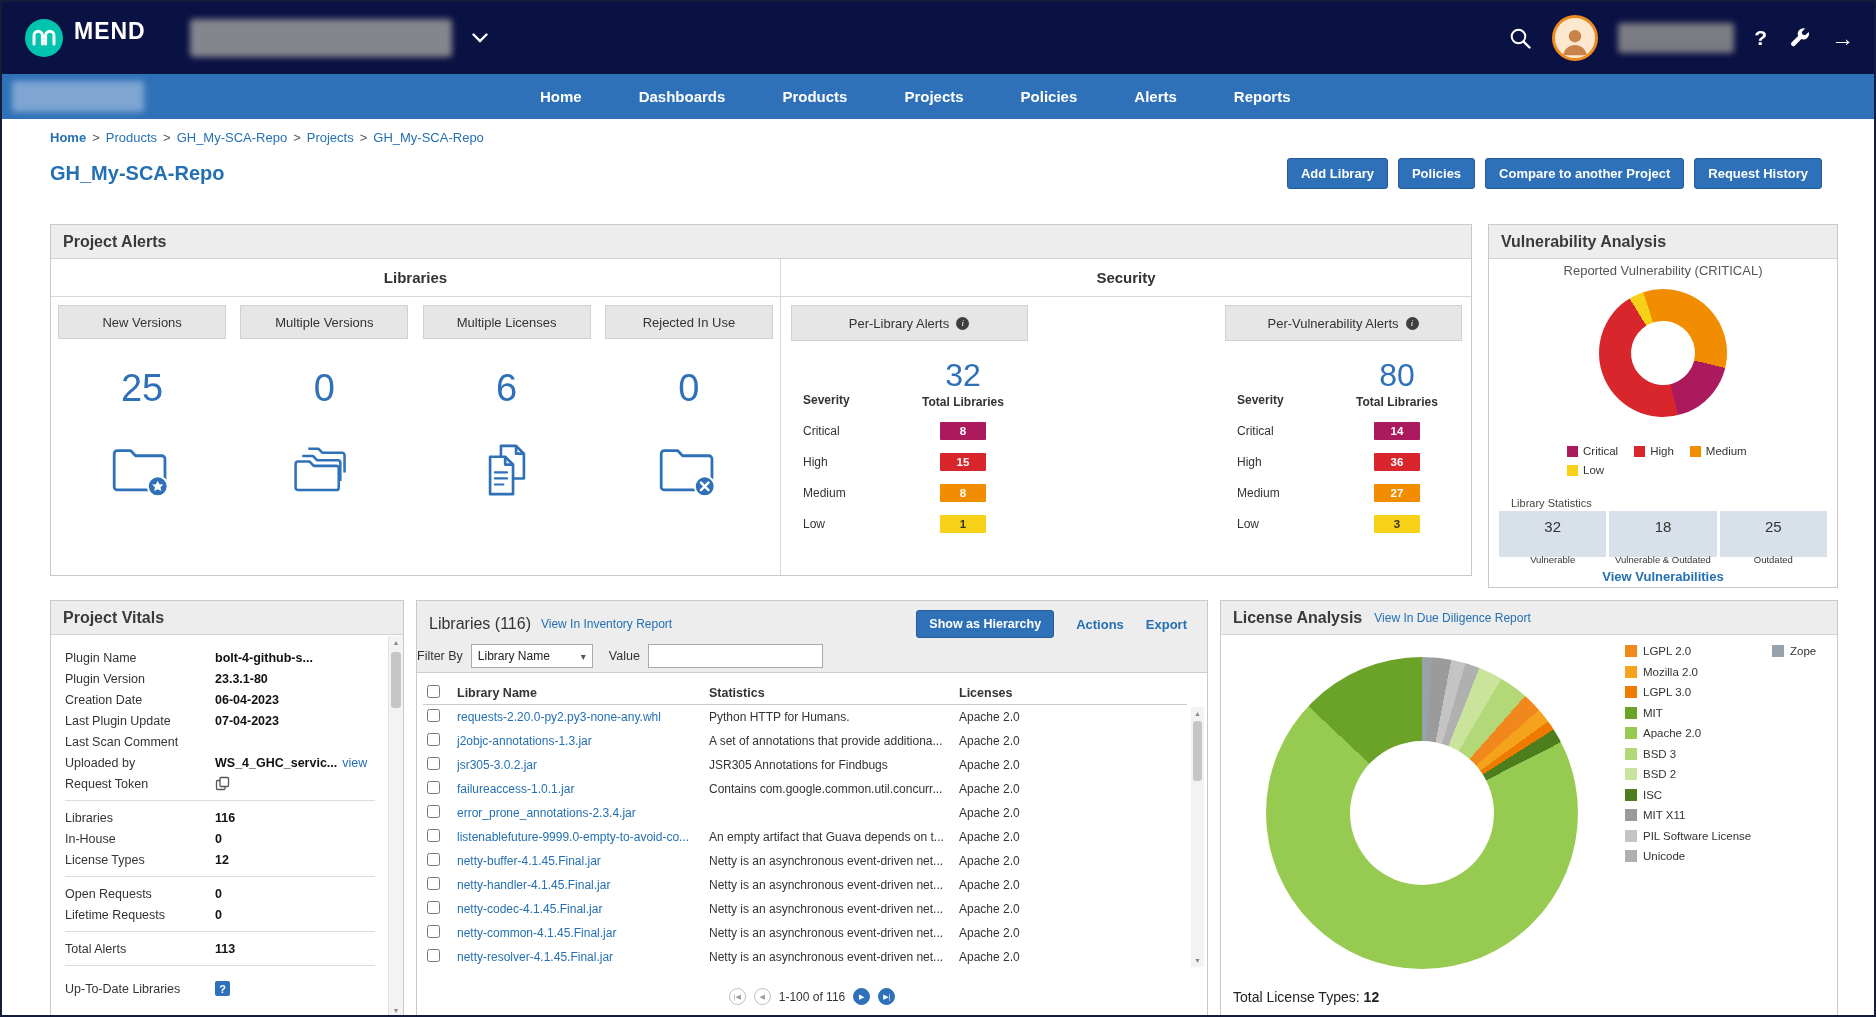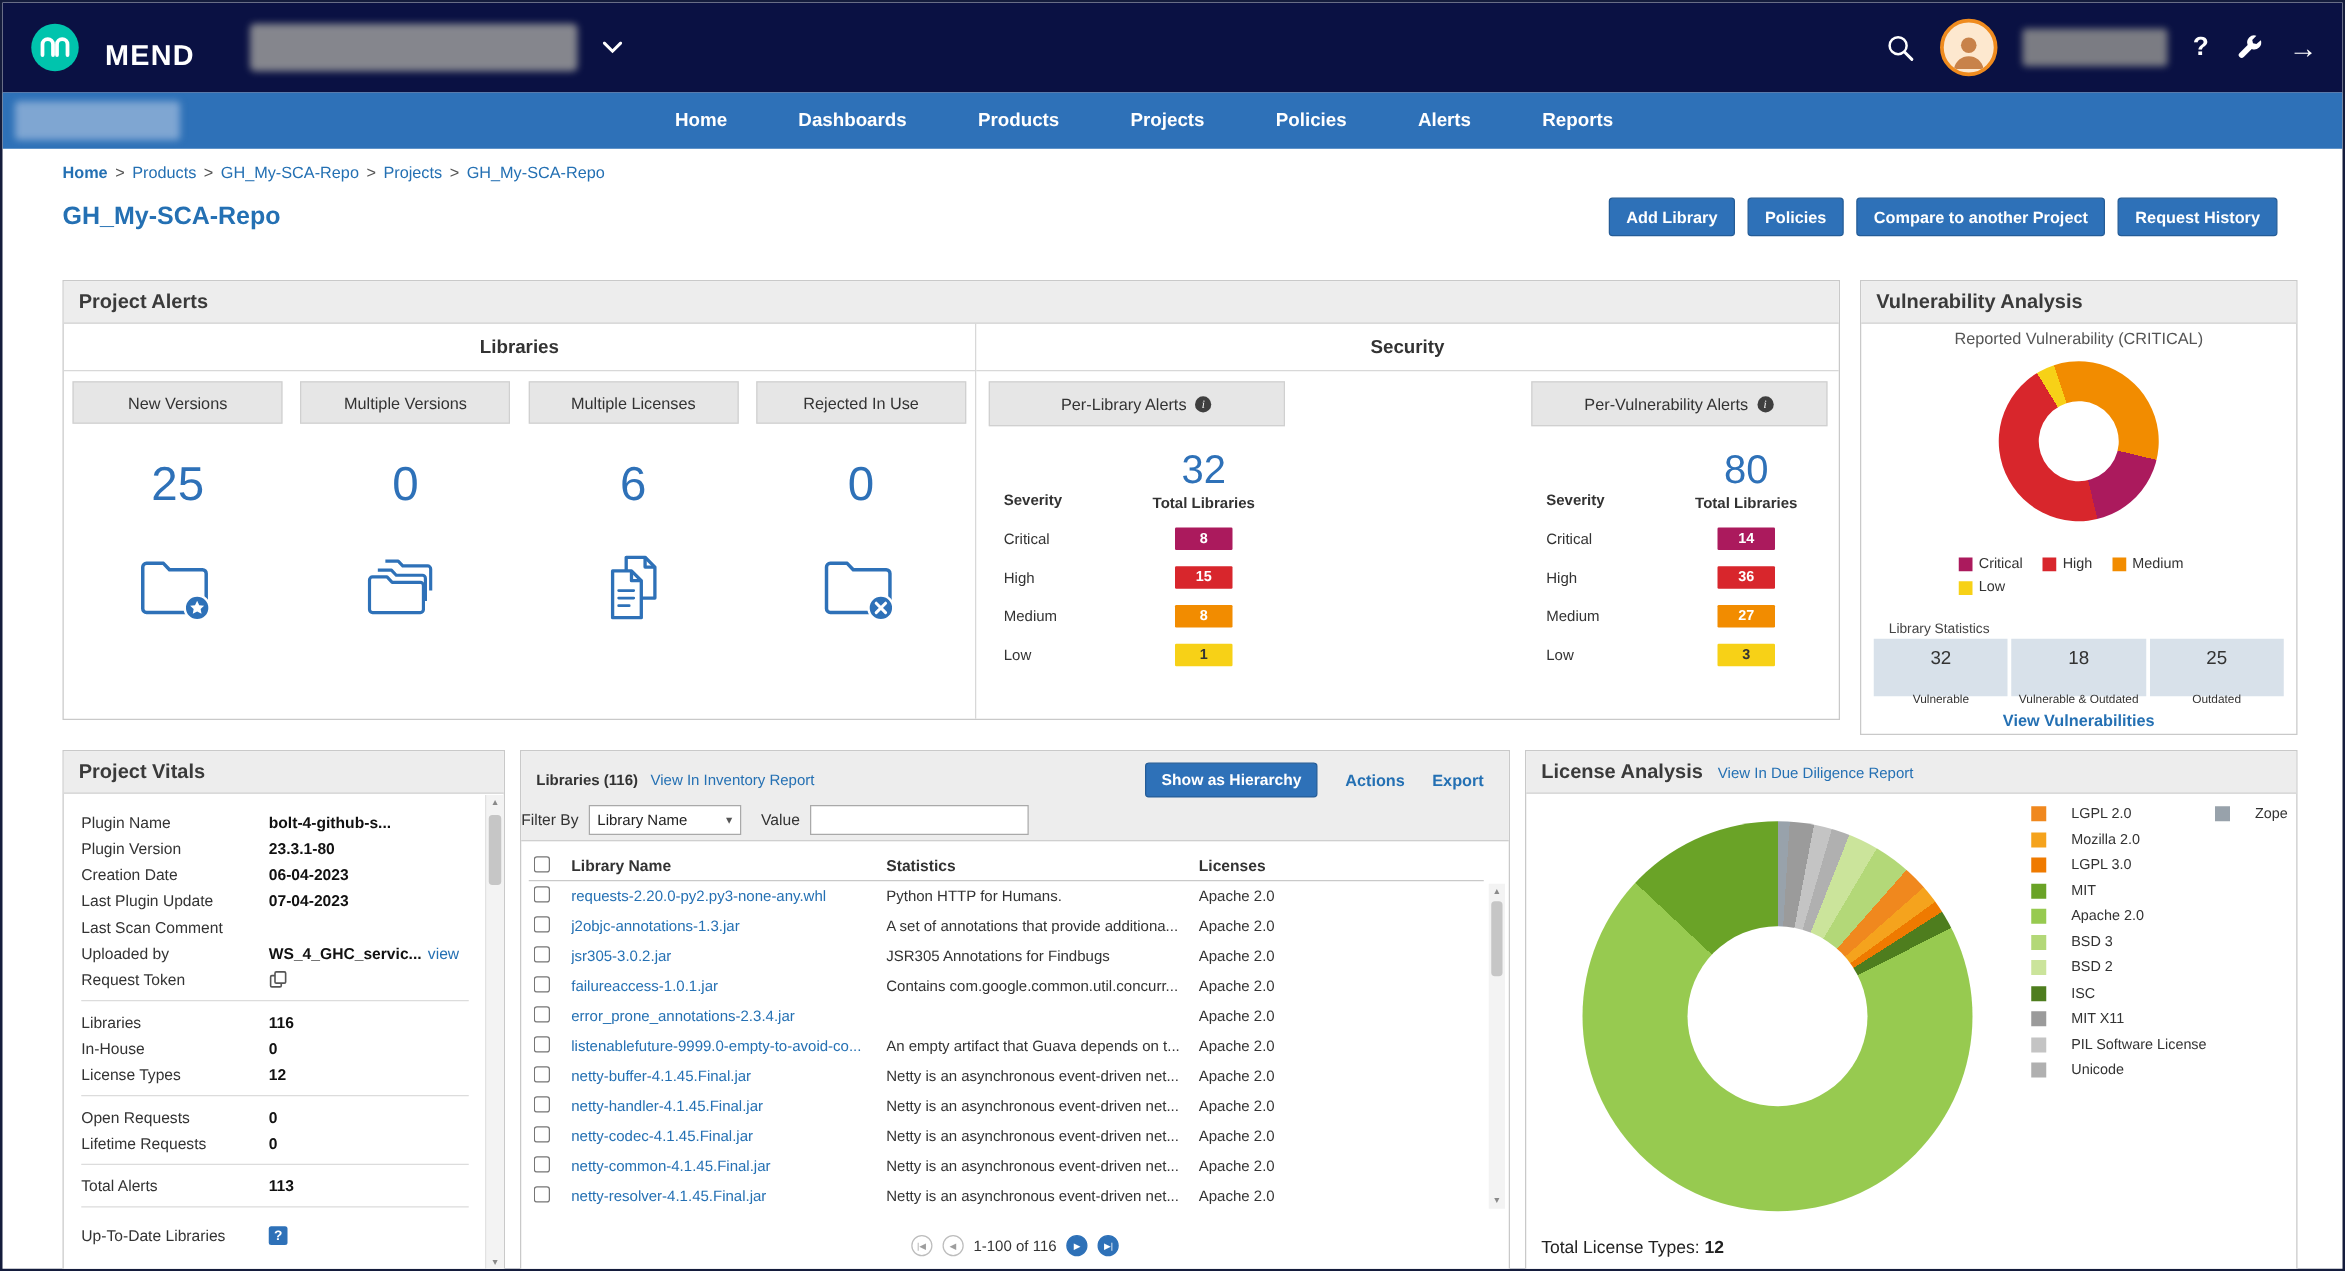--- a/index.html
+++ b/index.html
@@ -1,20 +1,20 @@
 <!DOCTYPE html>
 <html><head>
 <meta charset="utf-8">
 <style>
 *{margin:0;padding:0;box-sizing:border-box}
 body{font-family:"Liberation Sans",sans-serif;background:#fff}
 #frame{position:relative;width:1876px;height:1017px;border:2px solid #141c3c;background:#fff;overflow:hidden}
 
 #topbar{position:absolute;left:0;top:0;width:100%;height:72px;background:#0a1143;display:flex;align-items:center}
-.brand{display:flex;align-items:flex-end;gap:20px;margin-left:22px}
+.brand{display:flex;align-items:flex-start;gap:10px;margin-left:22px}
 .logo-icon{width:40px;height:40px}
 .brand-name{color:#fff;font-size:23px;font-weight:bold;letter-spacing:1px}
 .org-blob{margin-left:44px;width:262px;height:38px;border-radius:4px;background:#9b9b9b;filter:blur(3px);opacity:.85;cursor:pointer}
 .top-chev{margin-left:20px;cursor:pointer}
 .top-right{position:absolute;right:20px;top:0;height:72px;display:flex;align-items:center;gap:20px}
 .icon24{width:24px;height:24px;cursor:pointer}
 .avatar{width:46px;height:46px;border-radius:50%;background:#fde8cf;border:3px solid #ef8b1e;display:flex;align-items:flex-end;justify-content:center;overflow:hidden;cursor:pointer}
 .name-blob{width:116px;height:30px;background:#8f8f8f;filter:blur(3px);opacity:.85;border-radius:3px}
 .help-glyph{color:#fff;font-size:21px;font-weight:bold;cursor:pointer}
 .logout-glyph{color:#fff;font-size:23px;cursor:pointer}
@@ -90,21 +90,21 @@
 .qbadge{width:15px;height:15px;background:#2e71b8;color:#fff;font-size:11px;font-weight:bold;display:inline-flex;align-items:center;justify-content:center;border-radius:2px;cursor:pointer}
 .scrollbar{position:absolute;right:0;top:35px;bottom:0;width:15px;background:#f3f3f3;border-left:1px solid #e2e2e2}
 .sb-up,.sb-dn{position:absolute;left:0;right:0;text-align:center;font-size:7px;color:#8a8a8a;cursor:pointer}
 .sb-up{top:3px}.sb-up::after{content:"▲"}
 .sb-dn{bottom:3px}.sb-dn::after{content:"▼"}
 .sb-thumb{position:absolute;left:2px;right:2px;background:#c6c6c6;border-radius:3px;cursor:pointer}
 
 #libraries{left:414px;top:598px;width:792px;height:418px}
 .lib-top{height:72px;background:#ededed;border-bottom:1px solid #cfcfcf}
 .lib-row1{display:flex;align-items:center;height:40px;padding:6px 20px 0 12px;gap:10px}
-.lib-title{font-size:12px;font-weight:bold;color:#333;white-space:nowrap}
+.lib-title{font-size:16px;font-weight:normal;color:#333;white-space:nowrap}
 .lib-link{font-size:12px;color:#2470b3;cursor:pointer;white-space:nowrap}
 .lib-spacer{flex:1}
 .btn-hier{background:#2e71b8;color:#fff;font-size:12.5px;font-weight:bold;border:1px solid #245c97;padding:6px 12px;border-radius:3px;cursor:pointer;font-family:inherit;white-space:nowrap}
 .lib-action{font-size:13px;font-weight:bold;color:#2470b3;cursor:pointer;margin-left:12px}
 .lib-row2{display:flex;align-items:center;height:30px;padding-left:0;font-size:12.5px;color:#333}
 .sel{width:122px;height:24px;background:#fff;border:1px solid #a9a9a9;margin-left:8px;display:flex;align-items:center;justify-content:space-between;padding:0 6px;font-size:12px;color:#222;cursor:pointer}
 .sel::after{content:"▾";font-size:10px;color:#555}
 .val-lbl{margin-left:16px}
 .val-input{width:175px;height:24px;border:1px solid #a9a9a9;margin-left:8px;font-family:inherit;font-size:12px;padding:0 6px}
 .tbl{position:absolute;left:6px;right:20px;top:80px}
@@ -122,21 +122,21 @@
 .pg.blue{background:#2e71b8;color:#fff;border:1px solid #2e71b8}
 .pg-first::after{content:"|◀"}
 .pg-prev::after{content:"◀"}
 .pg-next::after{content:"▶"}
 .pg-last::after{content:"▶|"}
 
 #license{left:1218px;top:598px;width:618px;height:418px}
 #lic-donut{left:45px;top:56px;width:312px;height:312px}
 #lic-donut::after{inset:84px}
 .lic-legend{position:absolute;left:404px;top:44px;display:flex;flex-direction:column;gap:8.5px}
-.lic-item{display:flex;align-items:center;gap:20px;font-size:11.5px;color:#333;white-space:nowrap}
+.lic-item{display:flex;align-items:center;gap:6px;font-size:11.5px;color:#333;white-space:nowrap}
 .lic-sq{width:12px;height:12px;flex:none}
 .lic-z{position:absolute;left:551px;top:44px}
 .lic-total{position:absolute;left:12px;bottom:12px;font-size:14px;color:#222}
 .lic-total b{margin-left:4px}
 </style>
 </head>
 <body>
 
 <div id="frame">
 

